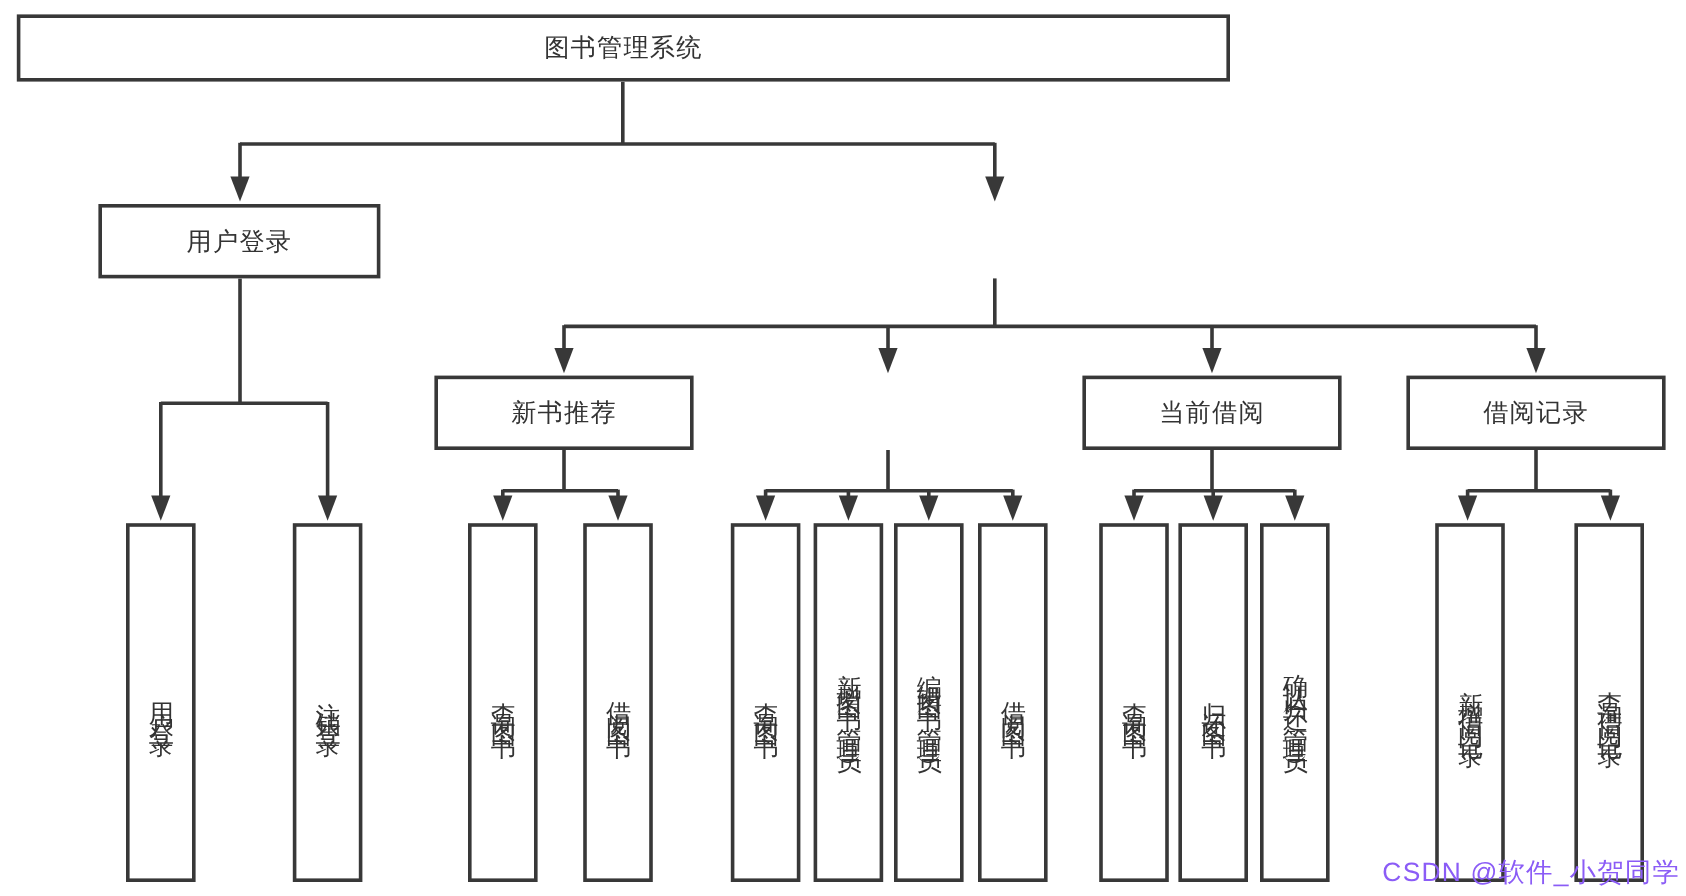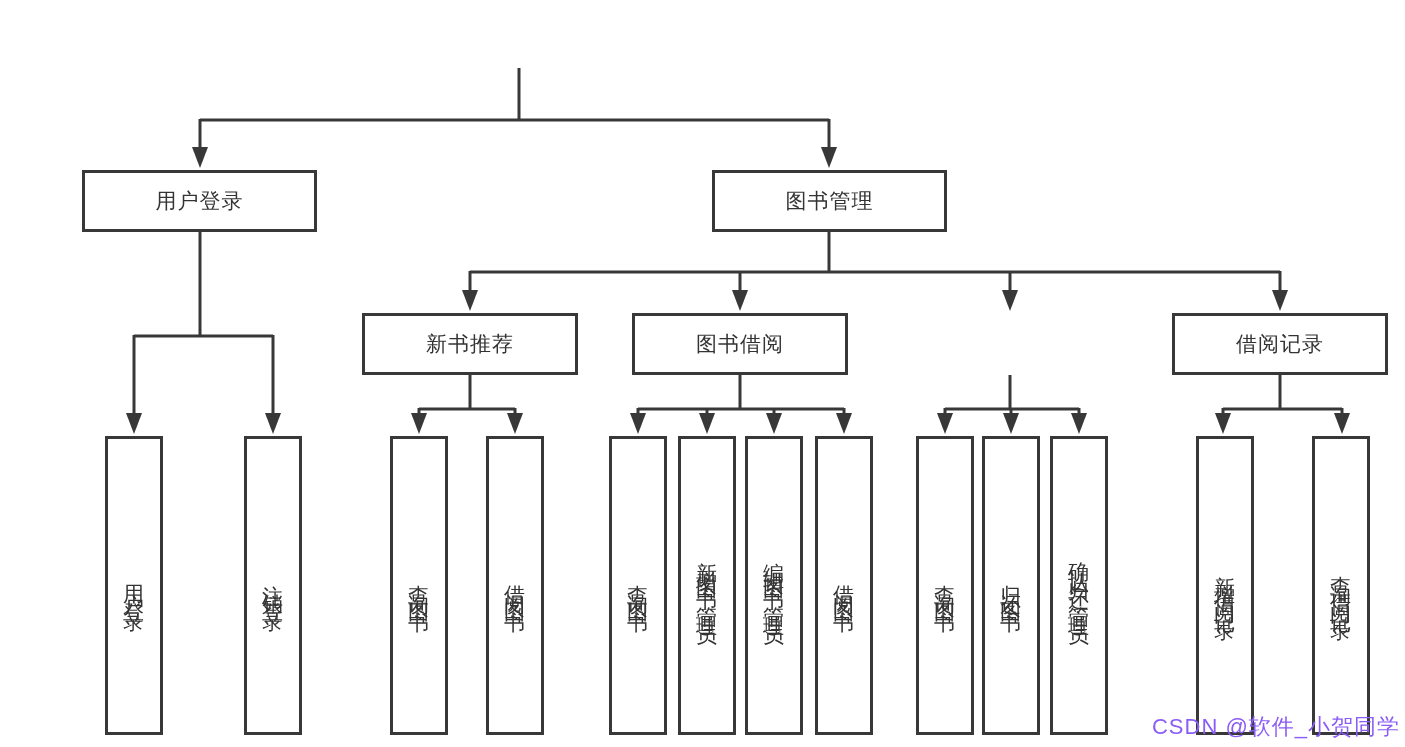--- a/index.html
+++ b/index.html
@@ -149,26 +149,26 @@
     <g>
       <line x1="1280" y1="375" x2="1280" y2="409"></line>
       <line x1="1223" y1="409" x2="1342" y2="409"></line>
       <line x1="1223" y1="408" x2="1223" y2="418"></line>
       <line x1="1342" y1="408" x2="1342" y2="418"></line>
       <polygon points="1215,413 1231,413 1223,434" stroke="none"></polygon>
       <polygon points="1334,413 1350,413 1342,434" stroke="none"></polygon>
     </g>
   </svg>
 
+  <div class="box root">图书管理系统</div>
 
   <div class="box branch" style="left:82px">用户登录</div>
-  <div class="box branch" style="left:712px">图书管理</div>
 
   <div class="box section" style="left:362px">新书推荐</div>
-  <div class="box section" style="left:632px">图书借阅</div>
+  <div class="box section" style="left:902px">当前借阅</div>
   <div class="box section" style="left:1172px">借阅记录</div>
 
   <div class="box leaf" style="left:105px">用户登录</div>
   <div class="box leaf" style="left:244px">注销登录</div>
 
   <div class="box leaf" style="left:390px">查询图书</div>
   <div class="box leaf" style="left:486px">借阅图书</div>
 
   <div class="box leaf" style="left:609px">查询图书</div>
   <div class="box leaf" style="left:678px">新增图书（管理员）</div>

